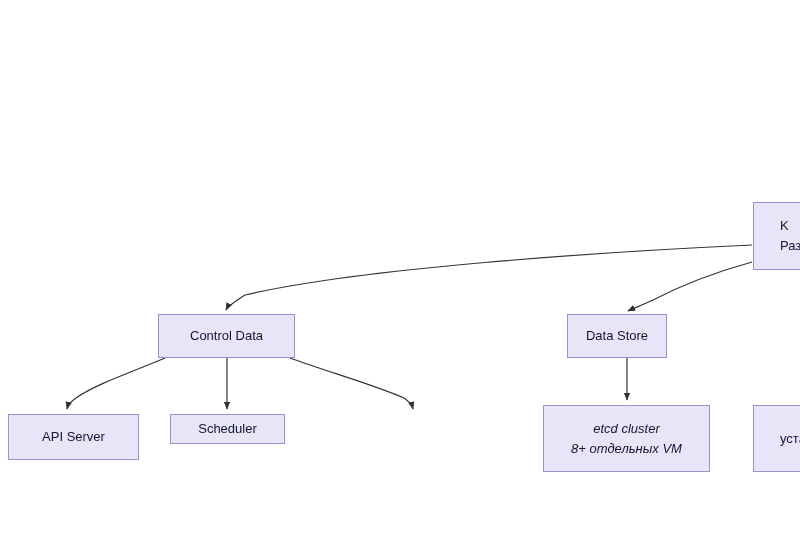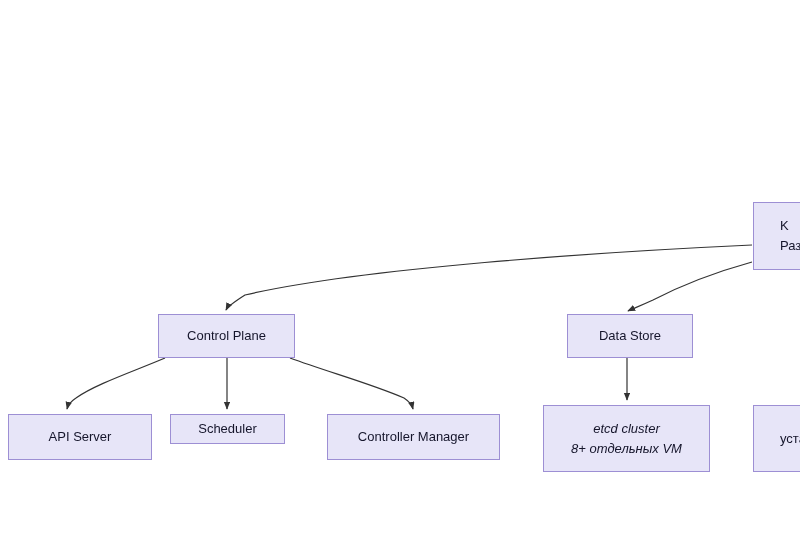--- a/index.html
+++ b/index.html
@@ -76,38 +76,35 @@
 
     <path d="M627,358 L627,400" fill="none" stroke="#333333" stroke-width="1.2" marker-end="url(#arrowhead)"></path>
   </svg>
 
   <div class="node clipped" style="left:753px; top:202px; width:120px; height:68px;">
     <span class="line">K</span>
     <span class="line">Раз</span>
   </div>
 
   <div class="node" style="left:158px; top:314px; width:137px; height:44px;">
-    <span class="line">Control Plane</span>
+    <span class="line">Control Data</span>
   </div>
 
-  <div class="node" style="left:567px; top:314px; width:126px; height:44px;">
+  <div class="node" style="left:567px; top:314px; width:100px; height:44px;">
     <span class="line">Data Store</span>
   </div>
 
-  <div class="node" style="left:8px; top:414px; width:144px; height:46px;">
+  <div class="node" style="left:8px; top:414px; width:131px; height:46px;">
     <span class="line">API Server</span>
   </div>
 
   <div class="node" style="left:170px; top:414px; width:115px; height:30px;">
     <span class="line">Scheduler</span>
   </div>
 
-  <div class="node" style="left:327px; top:414px; width:173px; height:46px;">
-    <span class="line">Controller Manager</span>
-  </div>
 
   <div class="node" style="left:543px; top:405px; width:167px; height:67px;font-style:italic;">
     <span class="line">etcd cluster</span>
     <span class="line">8+ отдельных VM</span>
   </div>
 
   <div class="node clipped" style="left:753px; top:405px; width:120px; height:67px; align-items:flex-start; justify-content:center;">
     <span class="line">уста</span>
   </div>
 

